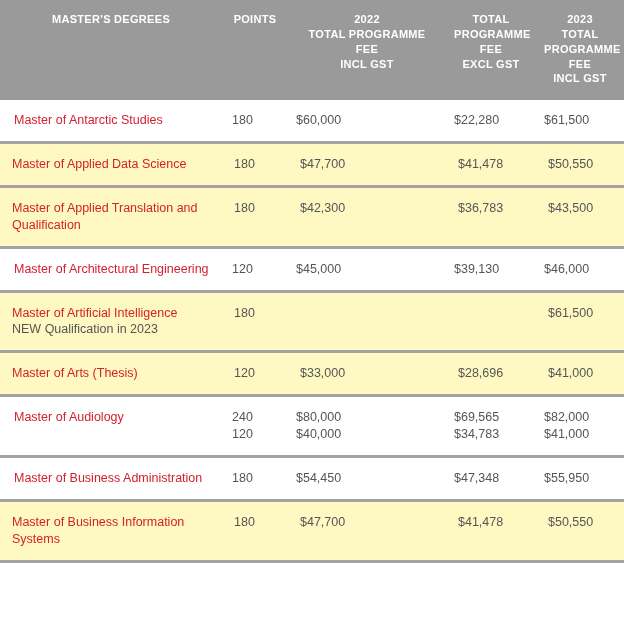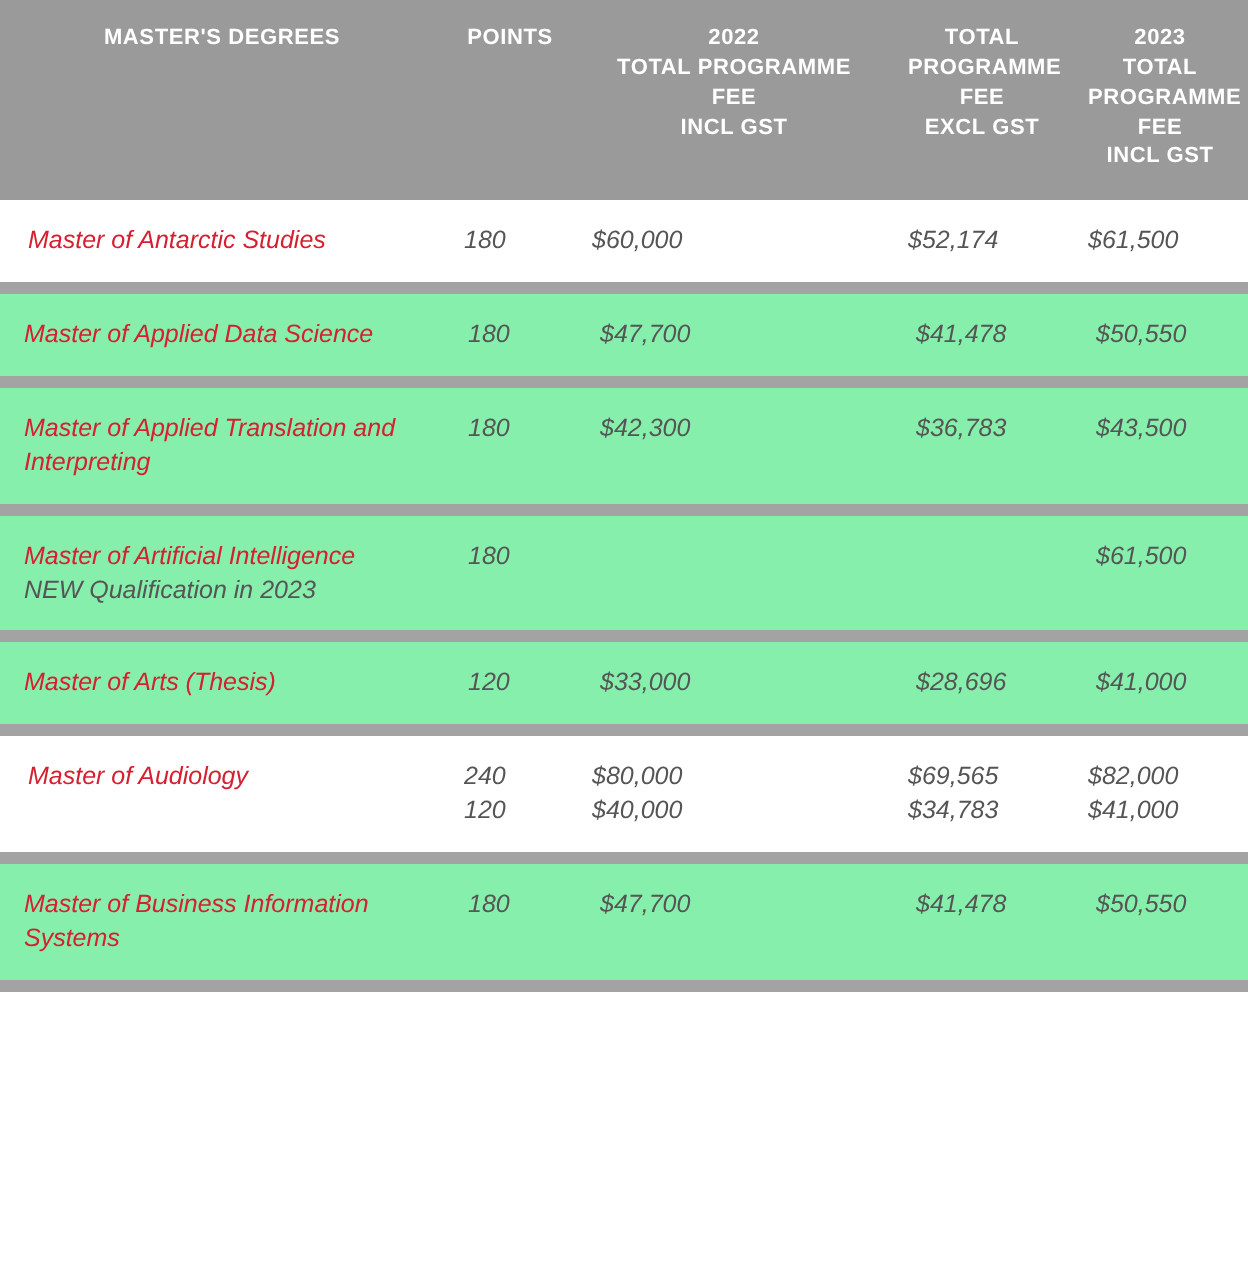--- a/index.html
+++ b/index.html
@@ -38,24 +38,23 @@
   col.c-f2022  { width: 158px; }
   col.c-excl   { width: 90px; }
   col.c-f2023  { width: 88px; }
 
   tbody td {
     font-size: 12.5px;
     color: #555555;
     vertical-align: top;
     padding: 12px 8px 12px 8px;
     line-height: 1.35;
-    border-bottom: 6px solid #a3a3a3;
-    font-style: italic;
+    border-bottom: 3px solid #a3a3a3;
   }
-  tbody tr.alt td { background: #86efac; padding-left: 12px; }
+  tbody tr.alt td { background: #fef9c3; padding-left: 12px; }
   tbody tr.plain td { background: #ffffff; }
   td.name {
     color: #d42030;
     padding-left: 14px;
   }
   td.name .sub {
     display: block;
     color: #555555;
   }
   td.points, td.fee {
@@ -102,36 +101,43 @@
           <span class="hdr-line">FEE</span>
           <span class="hdr-line">INCL GST</span>
         </th>
       </tr>
   </thead>
   <tbody id="table-body">
       <tr class="plain">
         <td class="name">Master of Antarctic Studies</td>
         <td class="points">180</td>
         <td class="fee">$60,000</td>
-        <td class="fee">$52,174</td>
+        <td class="fee">$22,280</td>
         <td class="fee">$61,500</td>
       </tr>
       <tr class="alt">
         <td class="name">Master of Applied Data Science</td>
         <td class="points">180</td>
         <td class="fee">$47,700</td>
         <td class="fee">$41,478</td>
         <td class="fee">$50,550</td>
       </tr>
       <tr class="alt">
-        <td class="name">Master of Applied Translation and Interpreting</td>
+        <td class="name">Master of Applied Translation and Qualification</td>
         <td class="points">180</td>
         <td class="fee">$42,300</td>
         <td class="fee">$36,783</td>
         <td class="fee">$43,500</td>
+      </tr>
+      <tr class="plain">
+        <td class="name">Master of Architectural Engineering</td>
+        <td class="points">120</td>
+        <td class="fee">$45,000</td>
+        <td class="fee">$39,130</td>
+        <td class="fee">$46,000</td>
       </tr>
       <tr class="alt">
         <td class="name">Master of Artificial Intelligence<span class="sub">NEW Qualification in 2023</span></td>
         <td class="points">180</td>
         <td class="fee"></td>
         <td class="fee"></td>
         <td class="fee">$61,500</td>
       </tr>
       <tr class="alt">
         <td class="name">Master of Arts (Thesis)</td>
@@ -144,20 +150,27 @@
         <td class="name">Master of Audiology</td>
         <td class="points">240
 120</td>
         <td class="fee">$80,000
 $40,000</td>
         <td class="fee">$69,565
 $34,783</td>
         <td class="fee">$82,000
 $41,000</td>
       </tr>
+      <tr class="plain">
+        <td class="name">Master of Business Administration</td>
+        <td class="points">180</td>
+        <td class="fee">$54,450</td>
+        <td class="fee">$47,348</td>
+        <td class="fee">$55,950</td>
+      </tr>
       <tr class="alt">
         <td class="name">Master of Business Information Systems</td>
         <td class="points">180</td>
         <td class="fee">$47,700</td>
         <td class="fee">$41,478</td>
         <td class="fee">$50,550</td>
       </tr>
     </tbody>
 </table>
 

